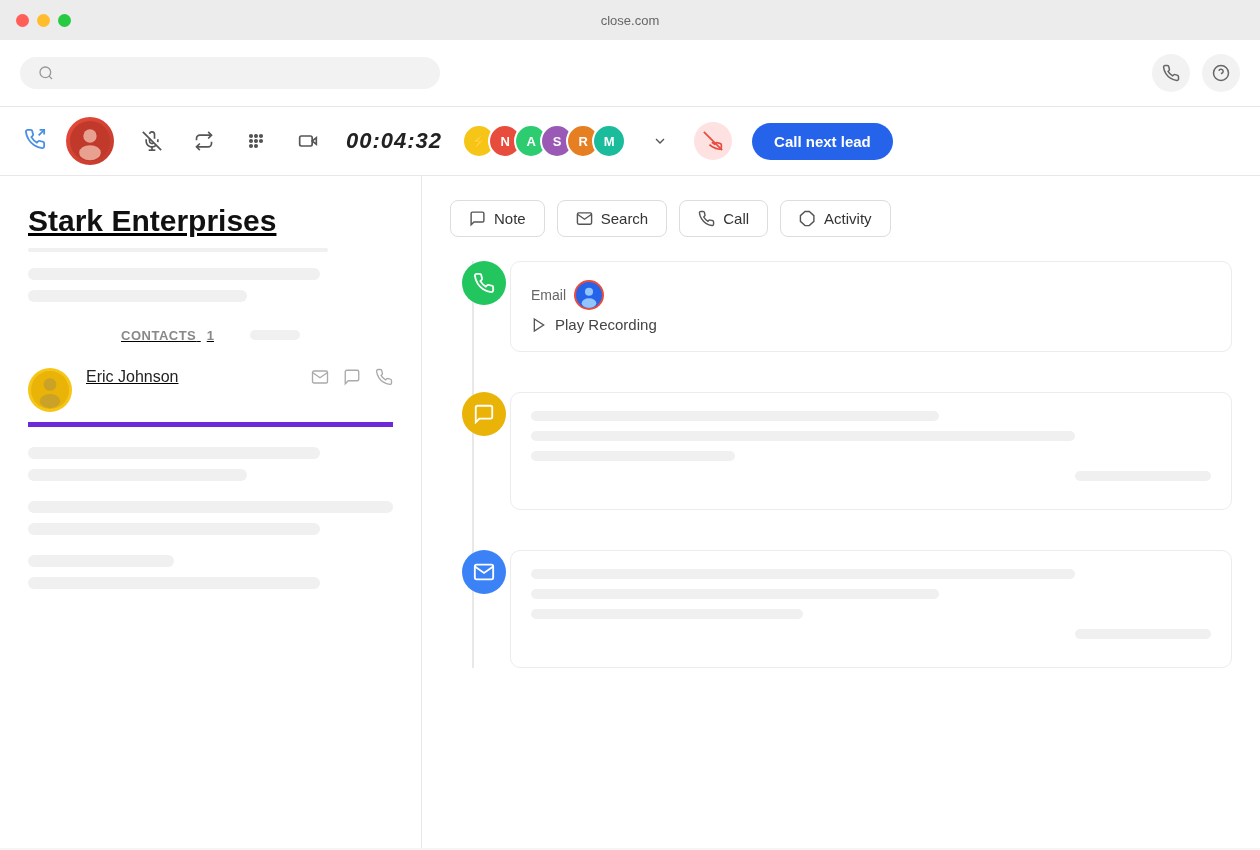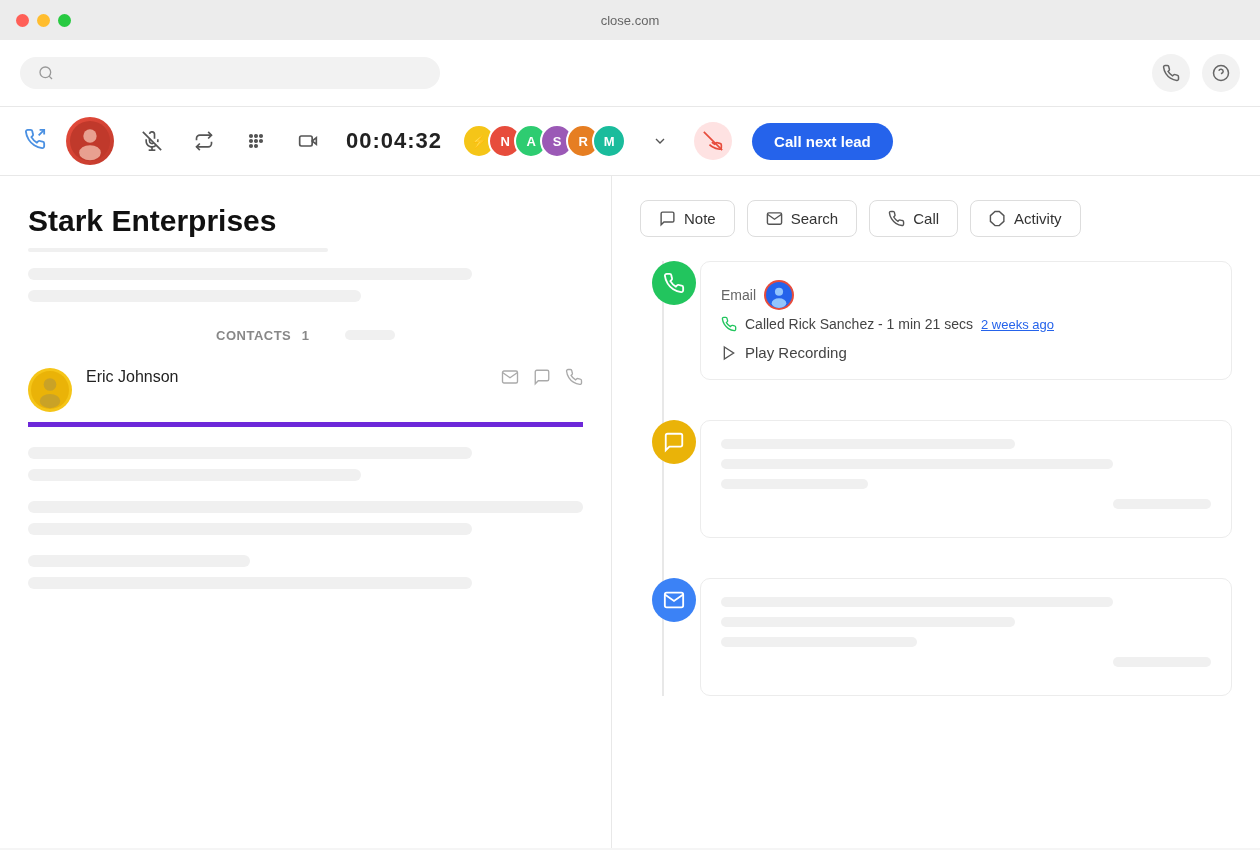--- a/index.html
+++ b/index.html
@@ -122,20 +122,21 @@
       justify-content: center;
       cursor: pointer;
       color: #555;
       font-size: 18px;
     }
     .call-timer {
       font-size: 22px;
       font-weight: 600;
       color: #222;
       letter-spacing: 1px;
+      font-style: italic;
     }
     .avatar-stack {
       display: flex;
       align-items: center;
     }
     .avatar-stack-item {
       width: 34px; height: 34px;
       border-radius: 50%;
       border: 2px solid #fff;
       margin-left: -8px;
@@ -187,25 +188,26 @@
 
     
     .main-content {
       display: flex;
       height: calc(850px - 40px - 68px - 70px);
       overflow: hidden;
     }
 
     
     .left-panel {
-      width: 612px;
+      width: 422px;
       background: #fff;
       border-right: 1px solid #e8e8e8;
       padding: 28px 28px;
       overflow-y: auto;
+      text-decoration: underline;
     }
     .company-name {
       font-size: 30px;
       font-weight: 700;
       color: #111;
       margin-bottom: 10px;
     }
     .divider-line {
       height: 4px;
       background: #f0f0f0;
@@ -647,27 +649,20 @@
               <span class="timeline-user-name">Email</span>
               <div class="timeline-user-avatar">
                 <svg width="26" height="26" viewBox="0 0 32 32">
                   <circle cx="16" cy="16" r="16" fill="#2563eb"></circle>
                   <circle cx="16" cy="12" r="5" fill="#93c5fd"></circle>
                   <ellipse cx="16" cy="26" rx="9" ry="6" fill="#93c5fd"></ellipse>
                 </svg>
               </div>
             </div>
           </div>
-          <div class="call-info-row">
-            <svg class="call-info-icon" width="16" height="16" viewBox="0 0 24 24" fill="none" stroke="#22c55e" stroke-width="2">
-              <path d="M22 16.92v3a2 2 0 01-2.18 2 19.79 19.79 0 01-8.63-3.07A19.5 19.5 0 015.13 12.7a19.79 19.79 0 01-3.07-8.67A2 2 0 014.11 2h3a2 2 0 012 1.72c.127.96.361 1.903.7 2.81a2 2 0 01-.45 2.11L8.09 9.91a16 16 0 006 6l1.27-1.27a2 2 0 012.11-.45c.907.339 1.85.573 2.81.7A2 2 0 0122 16.92z"></path>
-            </svg>
-            <span>Called Rick Sanchez - 1 min 21 secs</span>
-            <span class="call-time-ago">2 weeks ago</span>
-          </div>
           <button class="play-recording-btn">
             <svg width="16" height="16" viewBox="0 0 24 24" fill="none" stroke="#555" stroke-width="2">
               <polygon points="5 3 19 12 5 21 5 3"></polygon>
             </svg>
             <span>Play Recording</span>
           </button>
         </div>
       </div>
 
       <div class="timeline-item">

